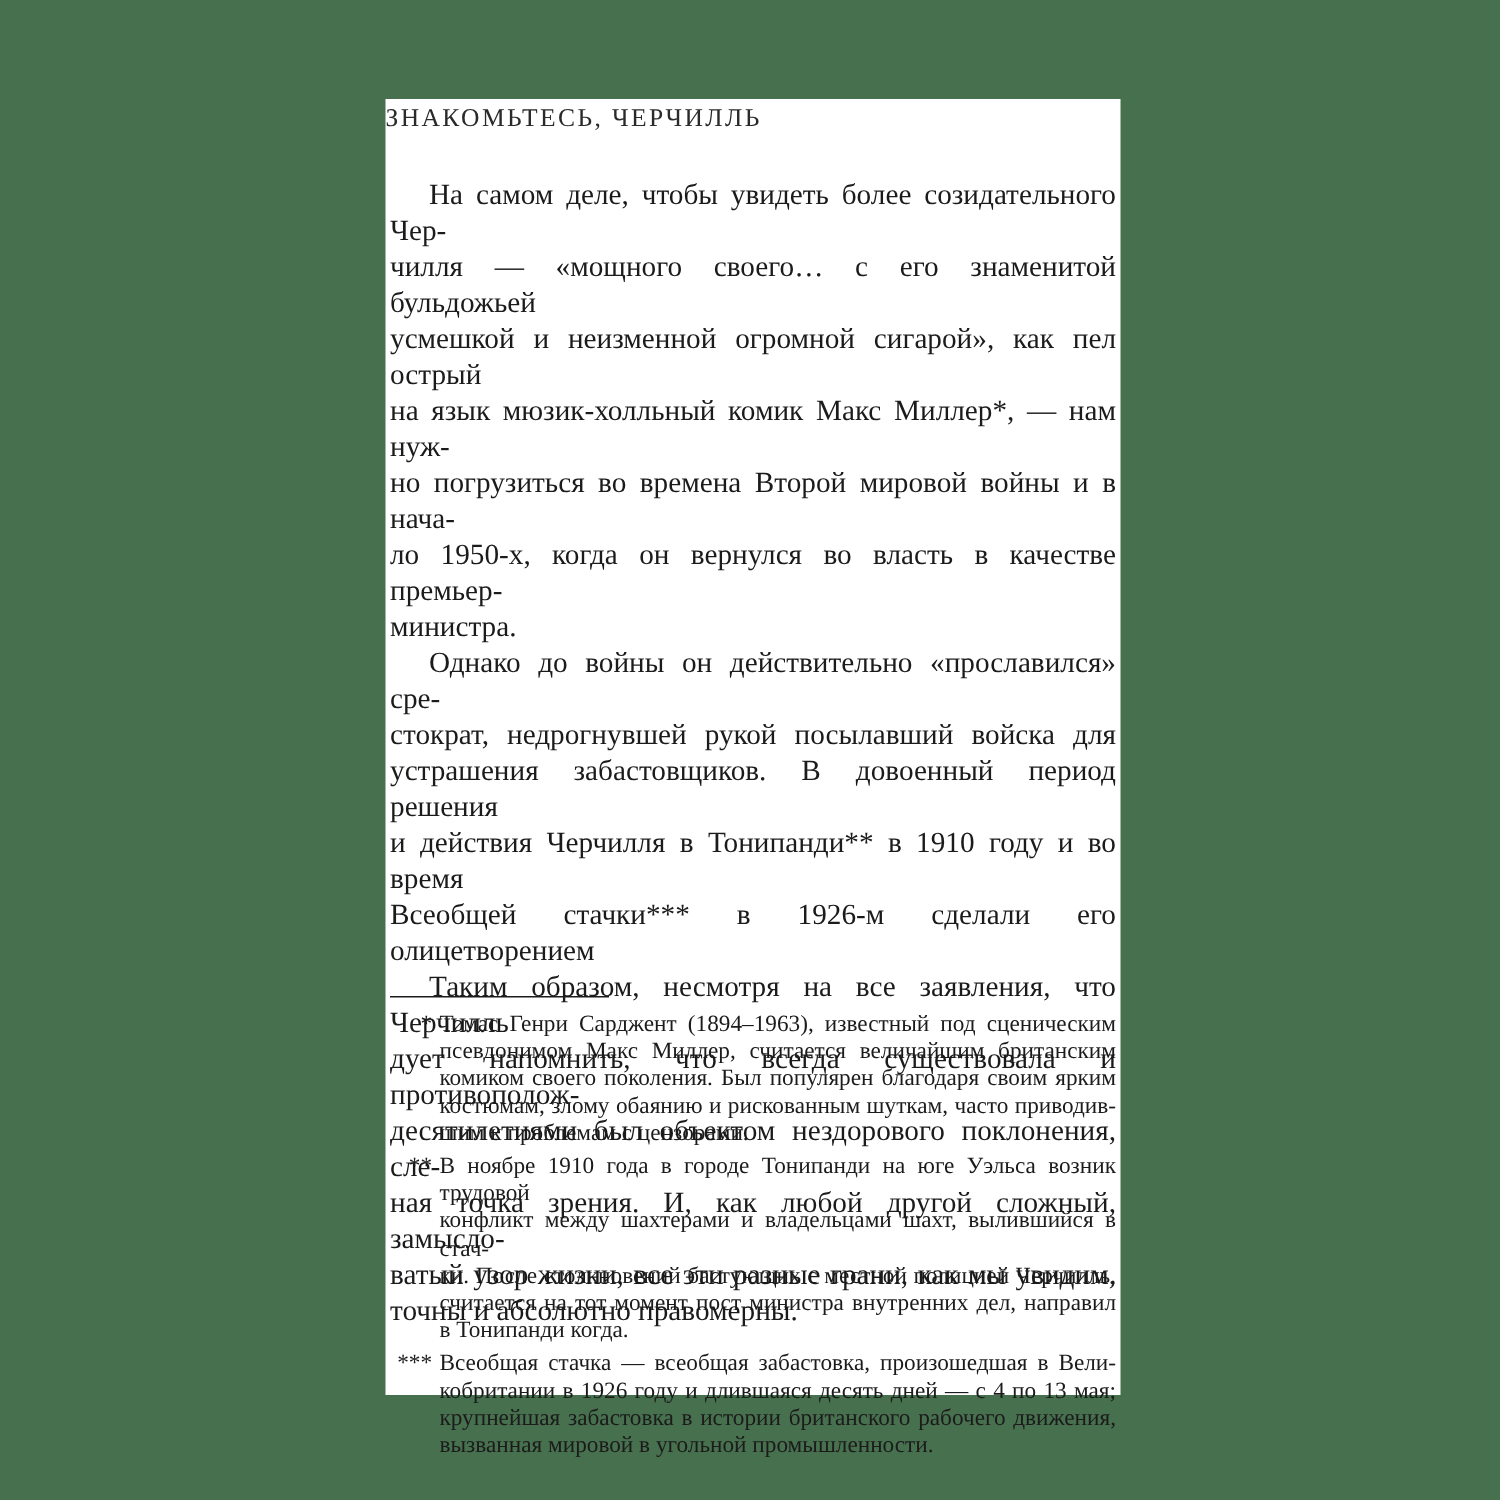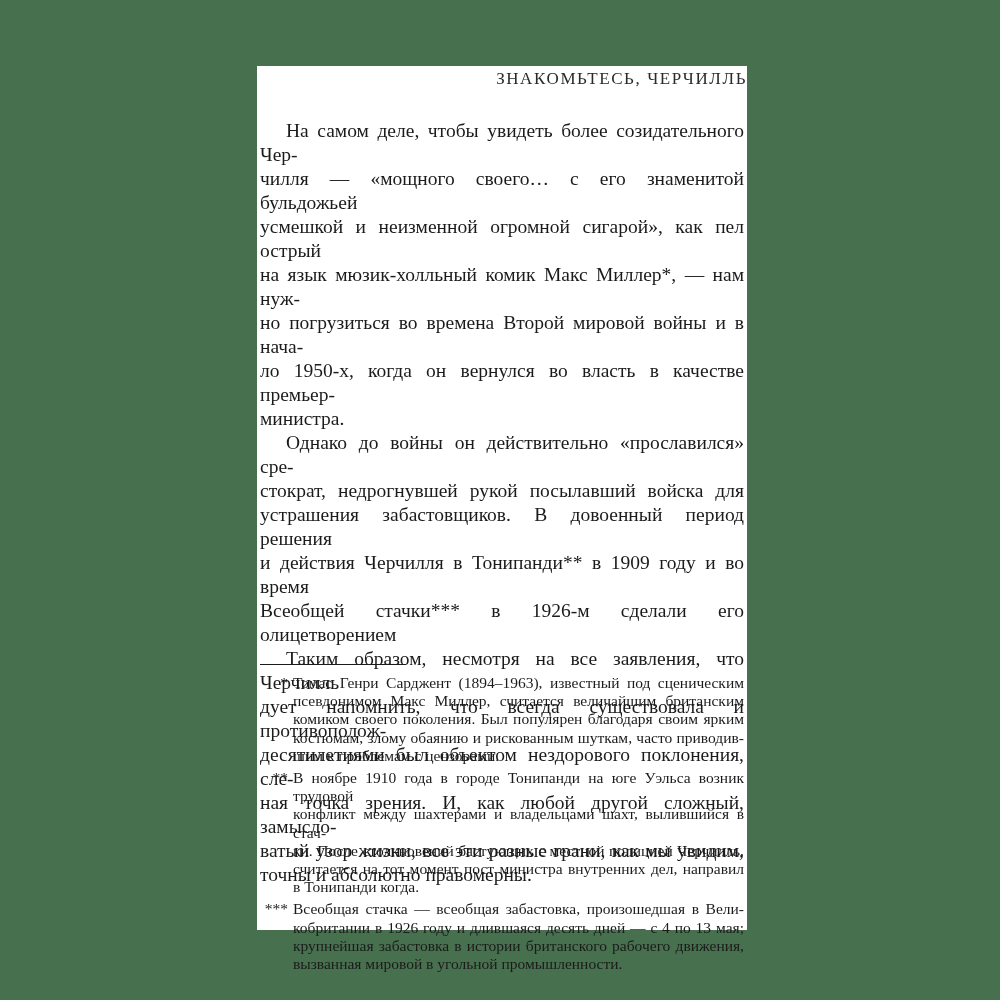--- a/index.html
+++ b/index.html
@@ -13,21 +13,21 @@
   .paper {
     position: absolute;
     left: 257px; top: 66px;
     width: 490px; height: 864px;
     background: #ffffff;
     color: #1b1b1b;
   }
   .running-header {
     position: absolute;
     top: 3px; left: 0; right: 0;
-    text-align: right;
+    text-align: left;
     font-size: 17px;
     letter-spacing: 1.6px;
     color: #2a2a2a;
     white-space: nowrap;
   }
   .body-text {
     position: absolute;
     top: 53px; left: 3px; right: 3px;
     font-size: 19.5px;
     line-height: 24px;
@@ -76,21 +76,21 @@
         <div class="line">усмешкой и неизменной огромной сигарой», как пел острый</div>
         <div class="line">на язык мюзик-холльный комик Макс Миллер*, — нам нуж-</div>
         <div class="line">но погрузиться во времена Второй мировой войны и в нача-</div>
         <div class="line">ло 1950-х, когда он вернулся во власть в качестве премьер-</div>
         <div class="line last">министра.</div>
       </div>
       <div class="paragraph">
         <div class="line first">Однако до войны он действительно «прославился» сре-</div>
         <div class="line">стократ, недрогнувшей рукой посылавший войска для</div>
         <div class="line">устрашения забастовщиков. В довоенный период решения</div>
-        <div class="line">и действия Черчилля в Тонипанди** в 1909 году и во время</div>
+        <div class="line">и действия Черчилля в Тонипанди** в 1910 году и во время</div>
         <div class="line">Всеобщей стачки*** в 1926-м сделали его олицетворением</div>
       </div>
       <div class="paragraph">
         <div class="line first">Таким образом, несмотря на все заявления, что Черчилль</div>
         <div class="line">дует напомнить, что всегда существовала и противополож-</div>
         <div class="line">десятилетиями был объектом нездорового поклонения, сле-</div>
         <div class="line">ная точка зрения. И, как любой другой сложный, замысло-</div>
         <div class="line">ватый узор жизни, все эти разные грани, как мы увидим,</div>
         <div class="line last">точны и абсолютно правомерны.</div>
       </div>

